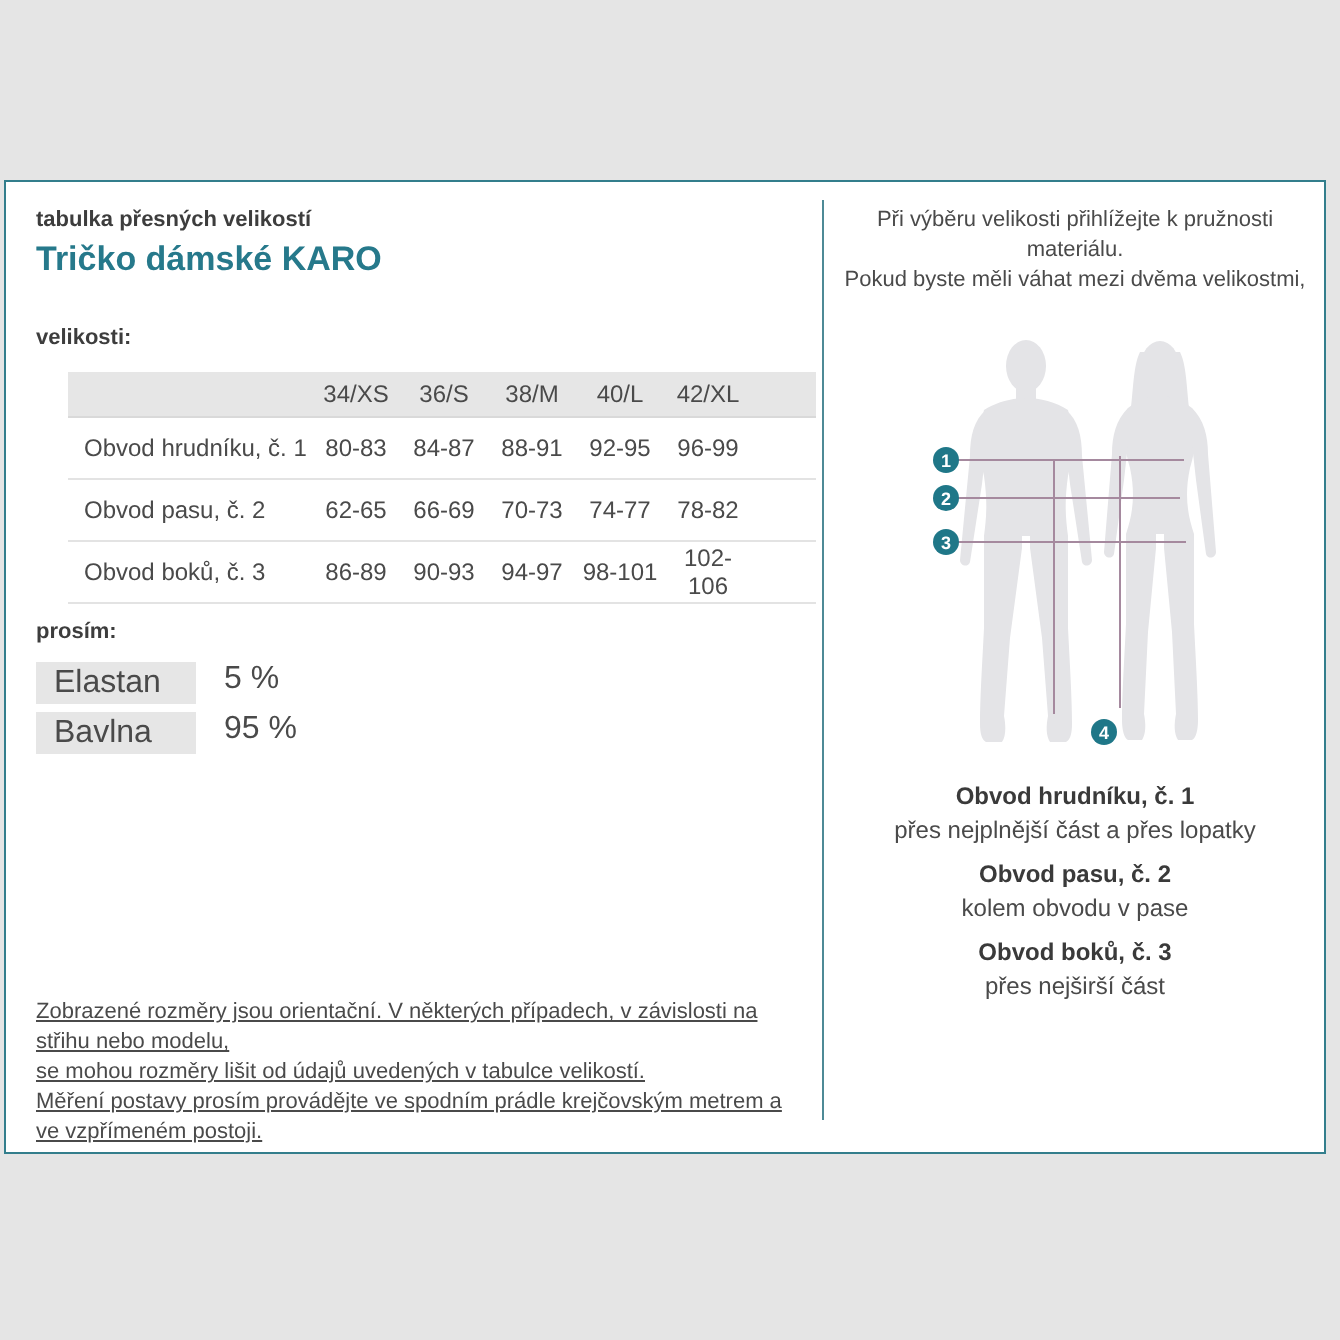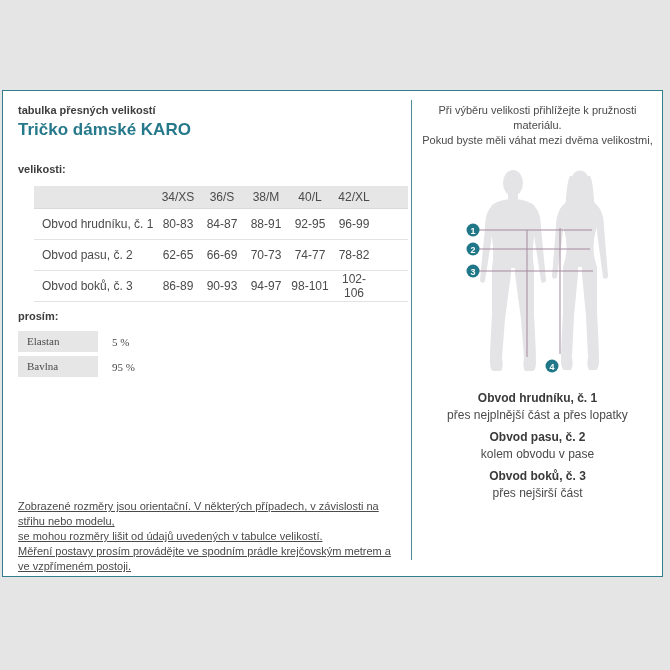--- a/index.html
+++ b/index.html
@@ -21,21 +21,21 @@
   .lbl-comp{left:18px;top:310px;}
 
   .size-table{position:absolute;left:18px;top:186px;width:374px;font-size:12px;margin-left:16px;}
   .t-row{display:flex;align-items:center;height:30px;border-bottom:1px solid #e3e3e3;}
   .t-head{height:22px;background:#e6e6e6;border-bottom:1px solid #d9d9d9;}
   .t-label{width:122px;padding-left:8px;box-sizing:border-box;text-align:left;color:#4a4a4a;}
   .t-cell{width:44px;text-align:center;color:#4a4a4a;}
 
   .comp{position:absolute;left:18px;width:380px;}
   .comp-1{top:331px;} .comp-2{top:356px;}
-  .comp-row{display:flex;align-items:center;font-size:11px;font-family:Liberation Serif, serif;}
+  .comp-row{display:flex;align-items:flex-start;font-size:16px;}
   .comp-label{width:80px;height:21px;line-height:21px;background:#e6e6e6;padding-left:9px;box-sizing:border-box;color:#4a4a4a;}
   .comp-value{margin-left:14px;color:#4a4a4a;}
 
   .notes{position:absolute;left:18px;top:499px;width:385px;font-size:11px;line-height:15px;color:#4a4a4a;text-decoration:underline;}
 
   
   .advice{position:absolute;left:414px;top:103px;width:247px;text-align:center;font-size:11px;line-height:15px;color:#4a4a4a;}
   .diagram{position:absolute;left:440px;top:164px;width:225px;height:216px;}
   .legend{position:absolute;left:412px;top:390px;width:251px;text-align:center;}
   .legend-item{margin-bottom:6px;}

